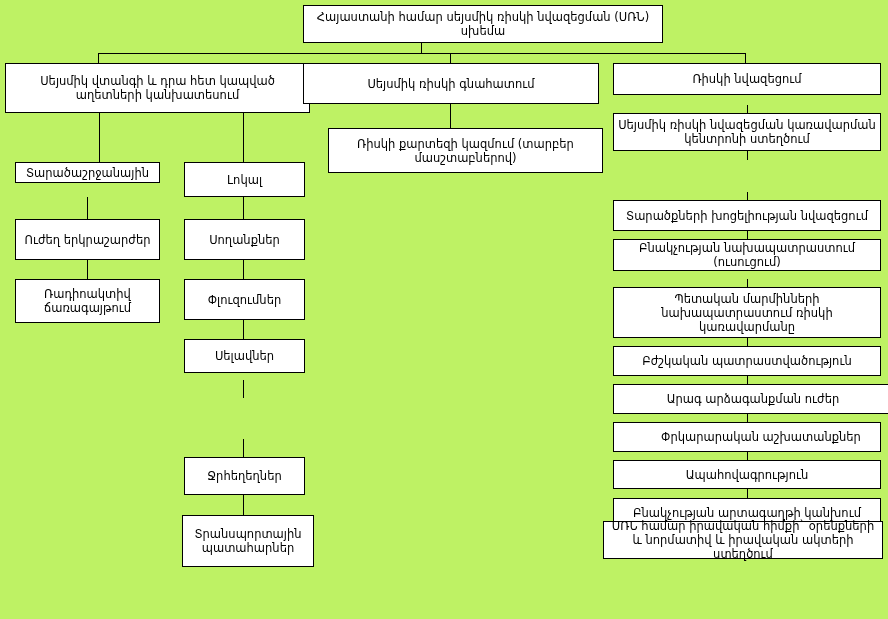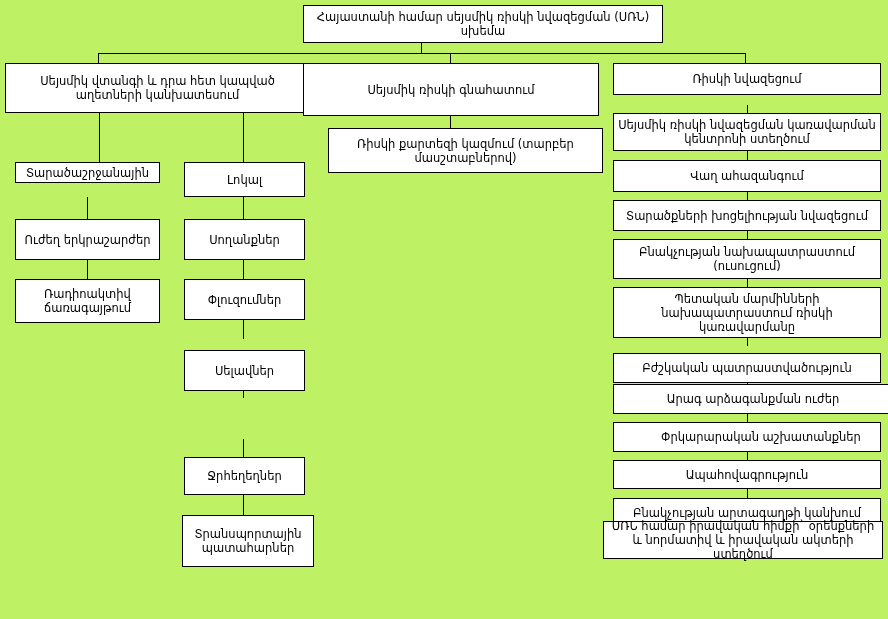--- a/index.html
+++ b/index.html
@@ -84,72 +84,69 @@
   </div>
   <div class="edge v" style="left:243px; top:197px; width:1px; height:22px;"></div>
   <div class="node" style="left:184px; top:219px; width:121px; height:41px;">
     <span>Սողանքներ</span>
   </div>
   <div class="edge v" style="left:243px; top:260px; width:1px; height:19px;"></div>
   <div class="node" style="left:184px; top:279px; width:121px; height:41px;">
     <span>Փլուզումներ</span>
   </div>
   <div class="edge v" style="left:243px; top:320px; width:1px; height:19px;"></div>
-  <div class="node" style="left:184px; top:350px; width:121px; height:41px;">
+  <div class="node" style="left:184px; top:339px; width:121px; height:34px;">
     <span>Սելավներ</span>
   </div>
   <div class="edge v" style="left:243px; top:380px; width:1px; height:18px;"></div>
   <div class="edge v" style="left:243px; top:439px; width:1px; height:18px;"></div>
   <div class="node" style="left:184px; top:457px; width:121px; height:38px;">
     <span>Ջրհեղեղներ</span>
   </div>
   <div class="edge v" style="left:243px; top:495px; width:1px; height:20px;"></div>
   <div class="node" style="left:182px; top:515px; width:132px; height:52px;">
     <span>Տրանսպորտային պատահարներ</span>
   </div>
 
-  <div class="node" style="left:303px; top:63px; width:296px; height:53px;">
+  <div class="node" style="left:303px; top:63px; width:296px; height:41px;">
     <span>Սեյսմիկ ռիսկի գնահատում</span>
   </div>
   <div class="edge v" style="left:450px; top:104px; width:1px; height:24px;"></div>
   <div class="node" style="left:328px; top:128px; width:275px; height:45px;">
     <span>Ռիսկի քարտեզի կազմում (տարբեր մասշտաբներով)</span>
   </div>
 
   <div class="node" style="left:613px; top:63px; width:268px; height:32px;">
     <span>Ռիսկի նվազեցում</span>
   </div>
 
   <div class="edge v" style="left:747px; top:105px; width:1px; height:8px;"></div>
   <div class="node" style="left:613px; top:113px; width:268px; height:38px;">
     <span>Սեյսմիկ ռիսկի նվազեցման կառավարման կենտրոնի ստեղծում</span>
   </div>
 
   <div class="edge v" style="left:747px; top:151px; width:1px; height:9px;"></div>
-  <div class="node" style="left:613px; top:160px; width:268px; height:32px;">
-    <span>Վաղ ահազանգում</span>
-  </div>
 
   <div class="edge v" style="left:747px; top:192px; width:1px; height:8px;"></div>
   <div class="node" style="left:613px; top:200px; width:268px; height:31px;">
     <span>Տարածքների խոցելիության նվազեցում</span>
   </div>
 
   <div class="edge v" style="left:747px; top:231px; width:1px; height:8px;"></div>
-  <div class="node" style="left:613px; top:239px; width:268px; height:40px;">
+  <div class="node" style="left:613px; top:239px; width:268px; height:32px;">
     <span>Բնակչության նախապատրաստում (ուսուցում)</span>
   </div>
 
   <div class="edge v" style="left:747px; top:279px; width:1px; height:8px;"></div>
   <div class="node" style="left:613px; top:287px; width:268px; height:51px;">
     <span>Պետական մարմինների նախապատրաստում ռիսկի կառավարմանը</span>
   </div>
 
   <div class="edge v" style="left:747px; top:338px; width:1px; height:8px;"></div>
-  <div class="node" style="left:613px; top:346px; width:268px; height:30px;margin-top:7px;">
+  <div class="node" style="left:613px; top:346px; width:268px; height:30px;">
     <span>Բժշկական պատրաստվածություն</span>
   </div>
 
   <div class="edge v" style="left:747px; top:376px; width:1px; height:8px;"></div>
   <div class="node" style="left:613px; top:384px; width:280px; height:30px;">
     <span>Արագ արձագանքման ուժեր</span>
   </div>
 
   <div class="edge v" style="left:747px; top:414px; width:1px; height:8px;"></div>
   <div class="node" style="left:613px; top:422px; width:268px; height:30px;padding-left:32px;">

